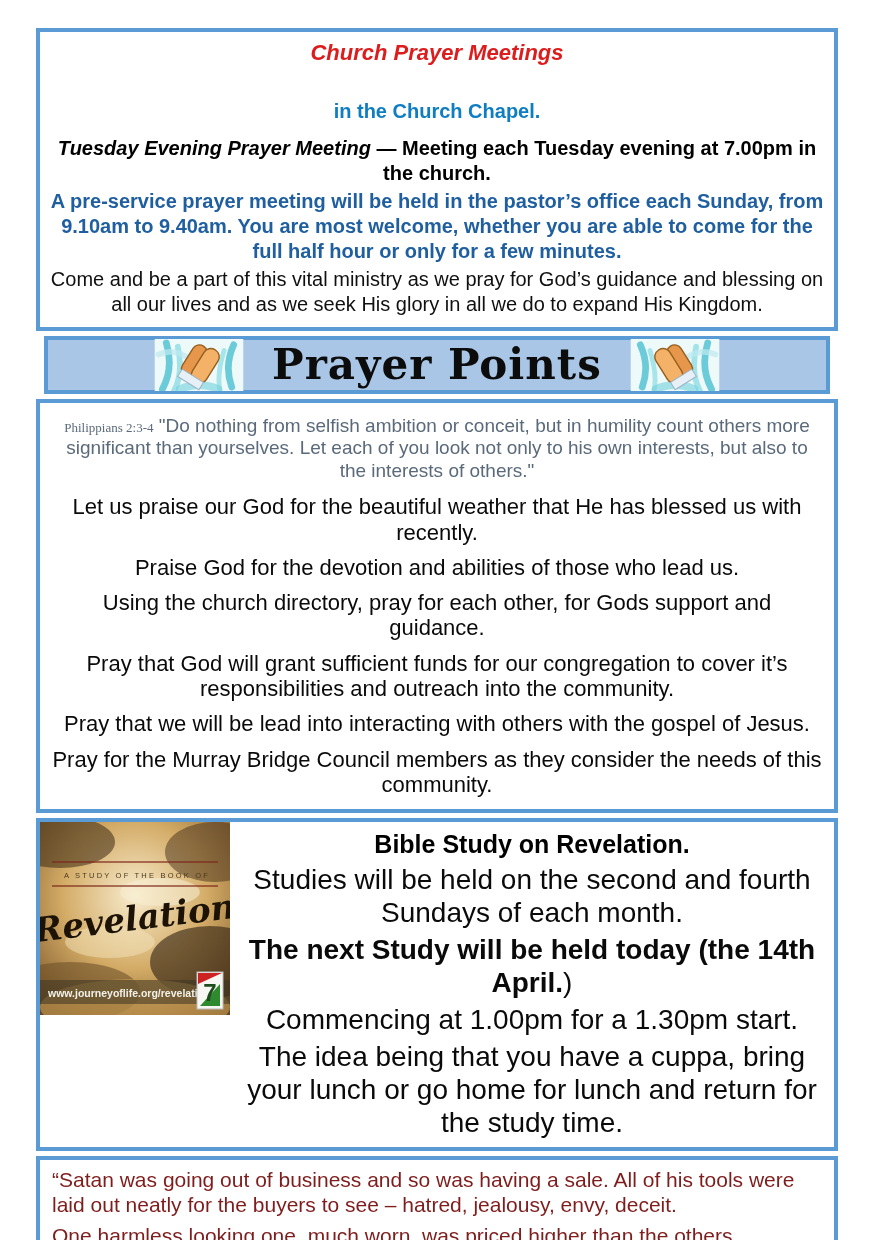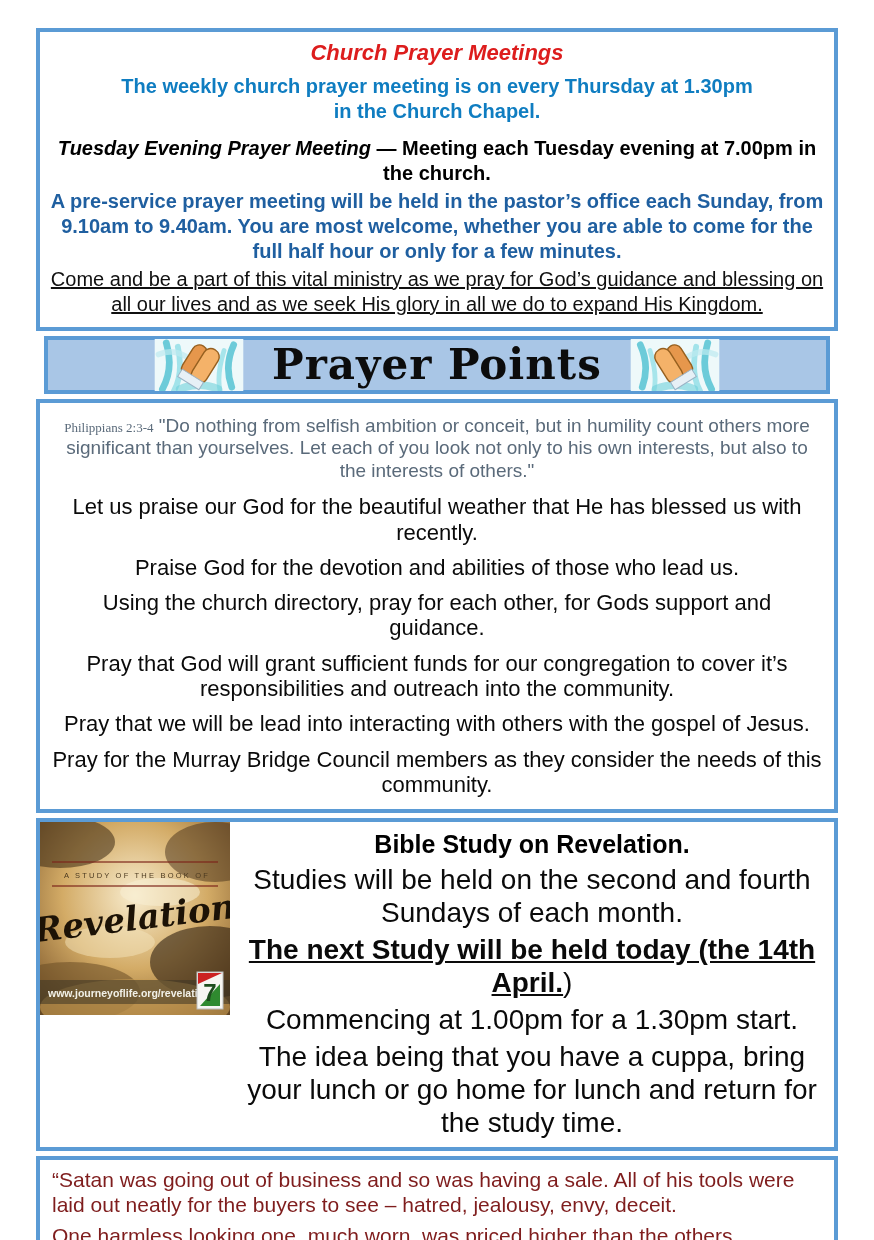--- a/index.html
+++ b/index.html
@@ -13,21 +13,21 @@
     margin:0 36px 5px;box-sizing:border-box;
   }
   .first{margin-top:28px;}
   
   #sec-meetings{padding:4px 10px 6px;}
   .m-title{color:#DD1D1D;font-size:22px;font-weight:bold;text-align:center;margin:4px 0 8px;font-style:italic;}
   .m-weekly{color:#0F7DC1;font-weight:bold;font-size:20px;text-align:center;line-height:1.25;margin:0 0 12px;}
   .m-tuesday{font-size:20px;font-weight:bold;text-align:center;line-height:1.25;margin:0 0 3px;color:#000;}
   .m-tuesday .tname{font-style:italic;}
   .m-pre{color:#1F5FA0;font-weight:bold;font-size:20px;text-align:center;line-height:1.25;margin:0;}
-  .m-invite{font-size:20px;font-weight:normal;text-align:center;line-height:1.25;margin:3px 0 4px;color:#101010;text-decoration:underline;}
+  .m-invite{font-size:20px;font-weight:normal;text-align:center;line-height:1.25;margin:3px 0 4px;color:#101010;}
   
   .banner{
     background:#A9C6E6;border:4px solid #5B9BD5;margin:0 44px 5px;
     display:flex;align-items:center;justify-content:center;gap:28px;
     height:58px;box-sizing:border-box;
   }
   .banner-title{
     font-family:"DejaVu Serif",serif;font-weight:900;font-size:42px;
     color:#0c0c0c;letter-spacing:1px;line-height:1;
   }
@@ -37,32 +37,32 @@
   #sec-points{padding:8px 12px 2px;}
   .scripture{text-align:center;color:#5A6A7A;font-size:19px;line-height:1.18;margin:4px 0 12px;}
   .scripture .ref{font-family:"Liberation Serif",serif;font-size:13px;}
   .p-item{text-align:center;font-size:22px;line-height:1.15;margin:0 0 10px;color:#0a0a0a;}
   
   #sec-study{padding:0;display:flex;align-items:stretch;}
   .study-img{width:190px;height:193px;flex:0 0 190px;display:block;}
   .study-text{flex:1;text-align:center;padding:4px 10px;}
   .s-title{font-size:25px;font-weight:bold;margin:4px 0 2px;color:#000;}
   .s-line{font-size:28px;line-height:1.18;margin:4px;}
-  .s-bold{font-weight:bold;text-decoration:underline;}
+  .s-bold{font-weight:bold;}
   
   #sec-story{padding:8px 12px 6px;}
   .q{font-size:21px;line-height:1.17;margin:0 0 6px;color:#7f1d1d;text-align:left;}
 </style>
 </head>
 <body>
 
 <div class="section first" id="sec-meetings">
   <div class="m-title">Church Prayer Meetings</div>
   <div class="m-weekly">
-    <span>The weekly church prayer meeting is on every Thursday  at 1.30pm</span><br>
+    <br>
     <span>in the Church Chapel.</span>
   </div>
   <div class="m-tuesday">
     <span class="tname">Tuesday Evening Prayer Meeting</span><span> — </span><span>Meeting each Tuesday evening at 7.00pm in the church.</span>
   </div>
   <div class="m-pre">A pre-service prayer meeting will be held in the pastor’s office each Sunday, from 9.10am to 9.40am. You are most welcome, whether you are able to come for the full half hour or only for a few minutes.</div>
   <div class="m-invite">Come and be a part of this vital ministry as we pray for God’s guidance and blessing on all our lives and as we seek His glory in all we do to expand His Kingdom.</div>
 </div>
 
 <div class="banner">

